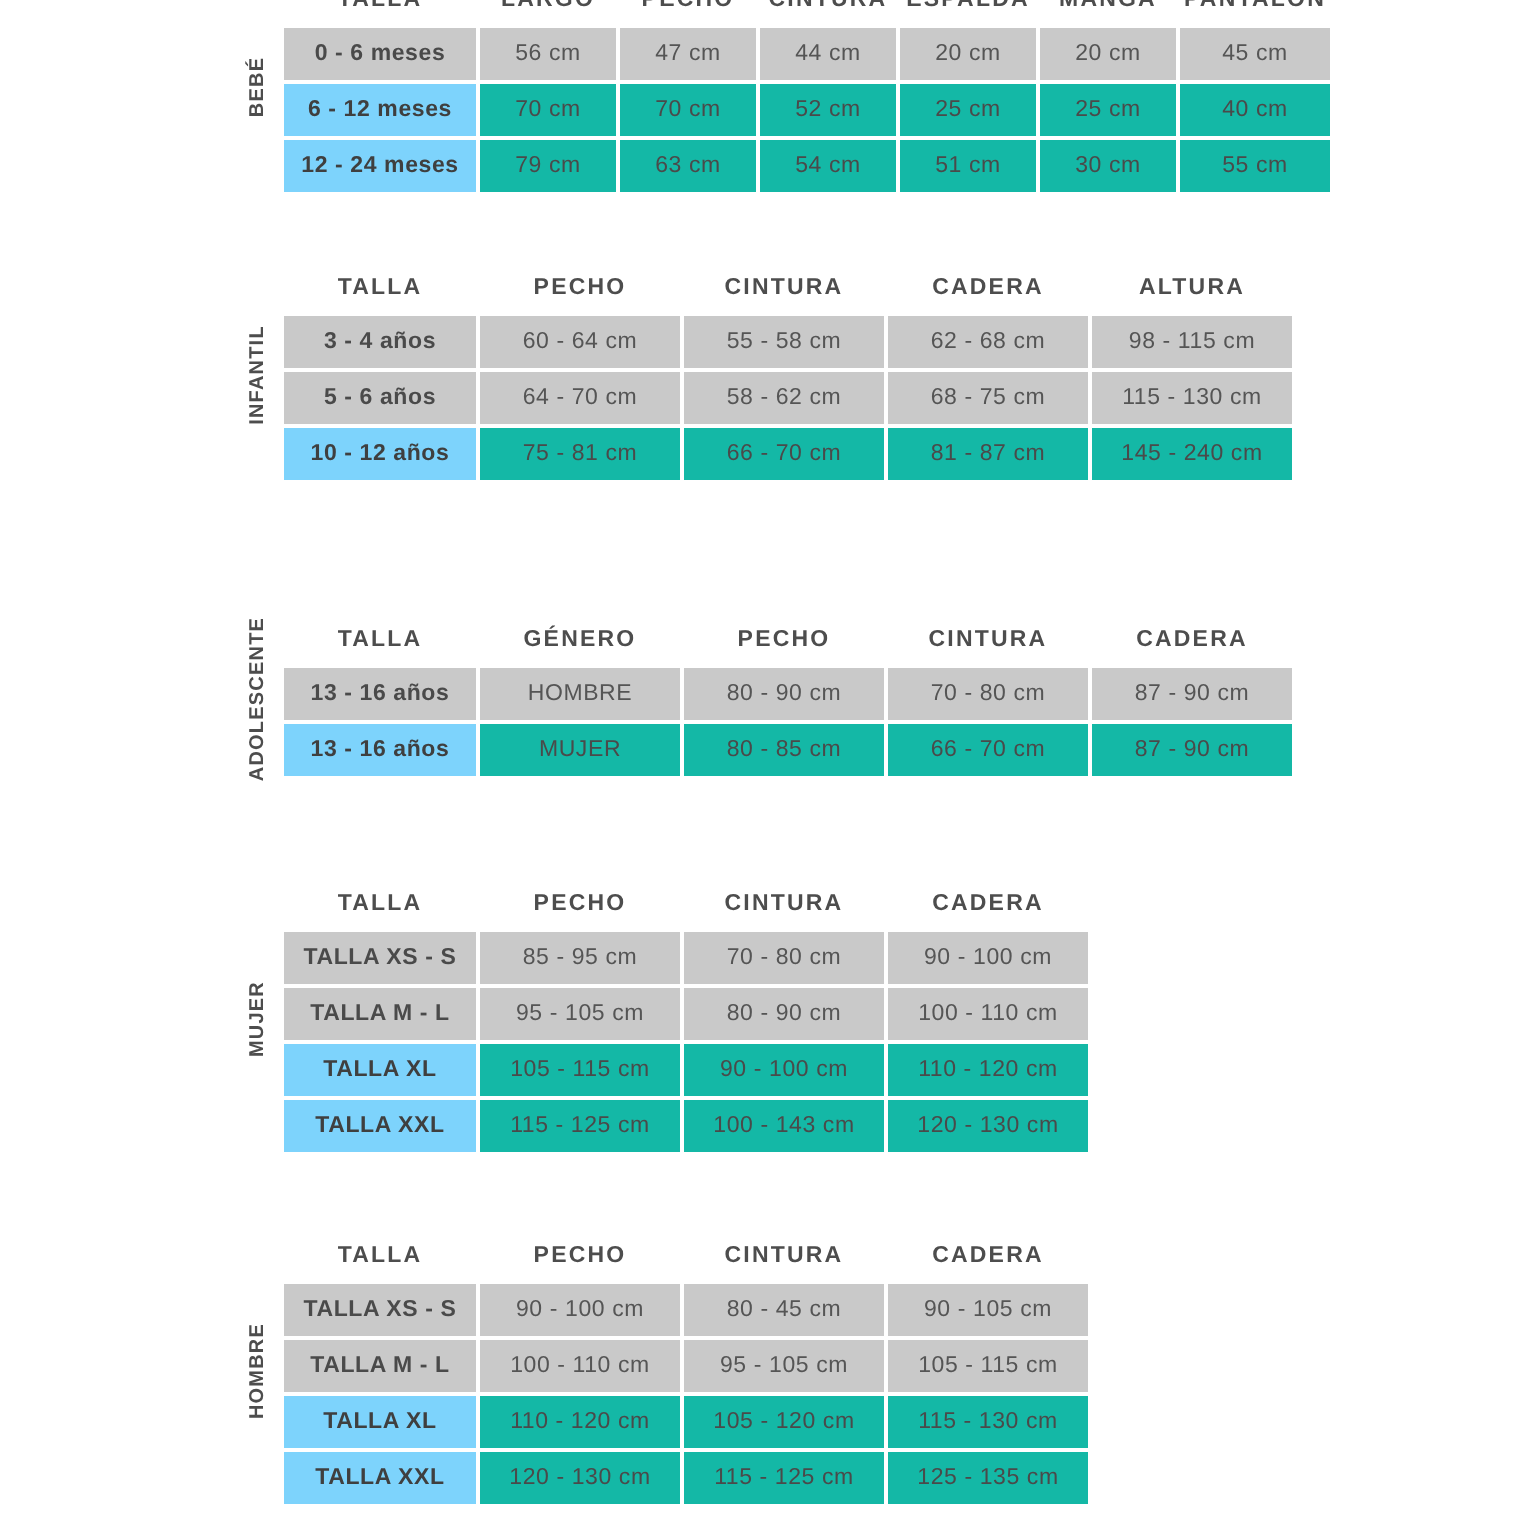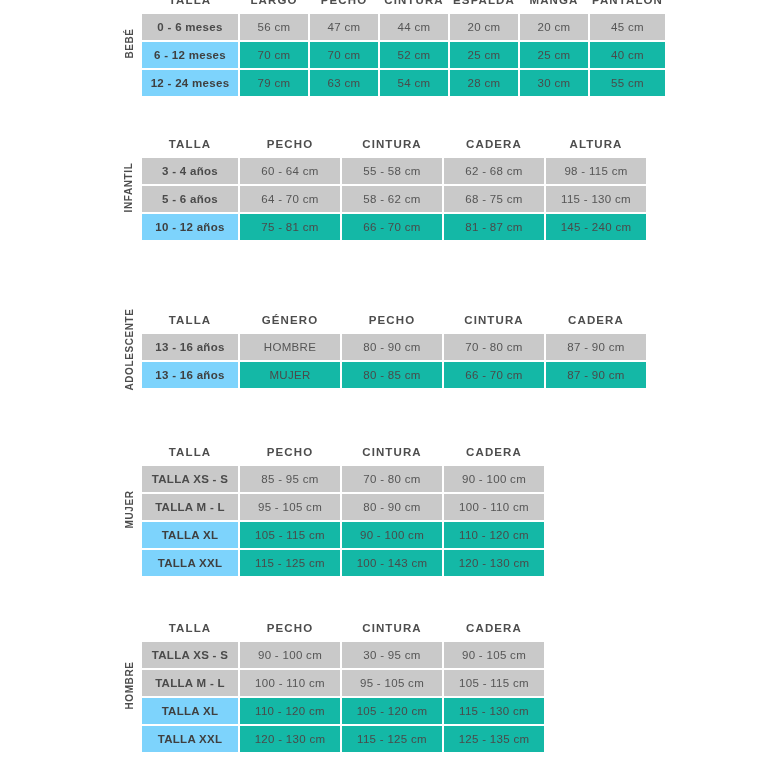--- a/index.html
+++ b/index.html
@@ -158,21 +158,21 @@
           <td class="val">52 cm</td>
           <td class="val">25 cm</td>
           <td class="val">25 cm</td>
           <td class="val">40 cm</td>
         </tr>
         <tr class="alt">
           <td class="size">12 - 24 meses</td>
           <td class="val">79 cm</td>
           <td class="val">63 cm</td>
           <td class="val">54 cm</td>
-          <td class="val">28 cm</td>
+          <td class="val">51 cm</td>
           <td class="val">30 cm</td>
           <td class="val">55 cm</td>
         </tr>
       </tbody>
     </table>
   </div>
 
   <div class="table-block infantil-block" style="left:118px; top:132px;">
     <div class="row-label">
       <span>INFANTIL</span>
@@ -324,21 +324,21 @@
           <th>TALLA</th>
           <th>PECHO</th>
           <th>CINTURA</th>
           <th>CADERA</th>
         </tr>
       </thead>
       <tbody>
         <tr>
           <td class="size">TALLA XS - S</td>
           <td class="val">90 - 100 cm</td>
-          <td class="val">30 - 95 cm</td>
+          <td class="val">80 - 45 cm</td>
           <td class="val">90 - 105 cm</td>
         </tr>
         <tr>
           <td class="size">TALLA M - L</td>
           <td class="val">100 - 110 cm</td>
           <td class="val">95 - 105 cm</td>
           <td class="val">105 - 115 cm</td>
         </tr>
         <tr class="alt">
           <td class="size">TALLA XL</td>

